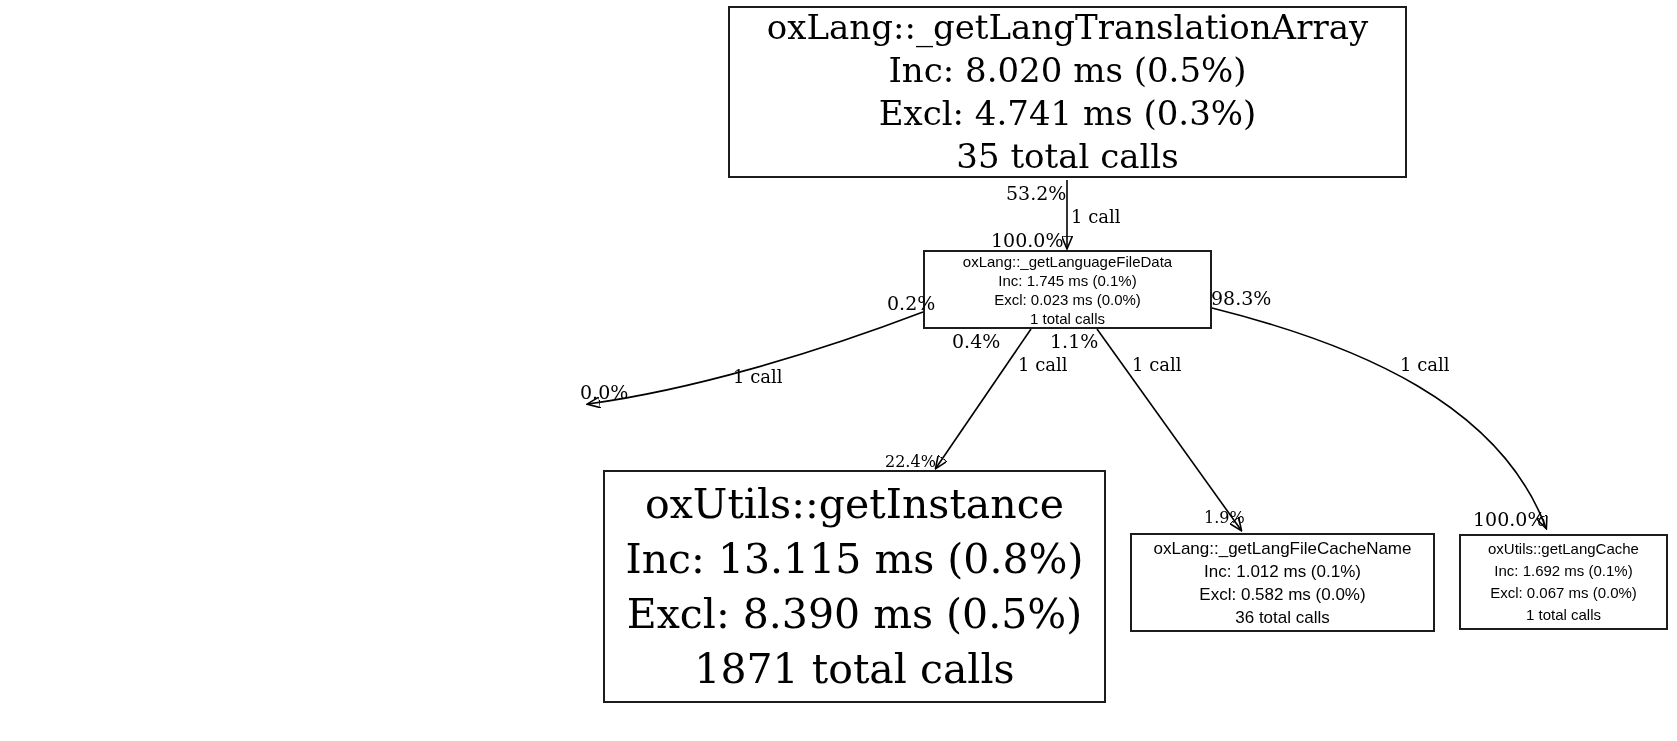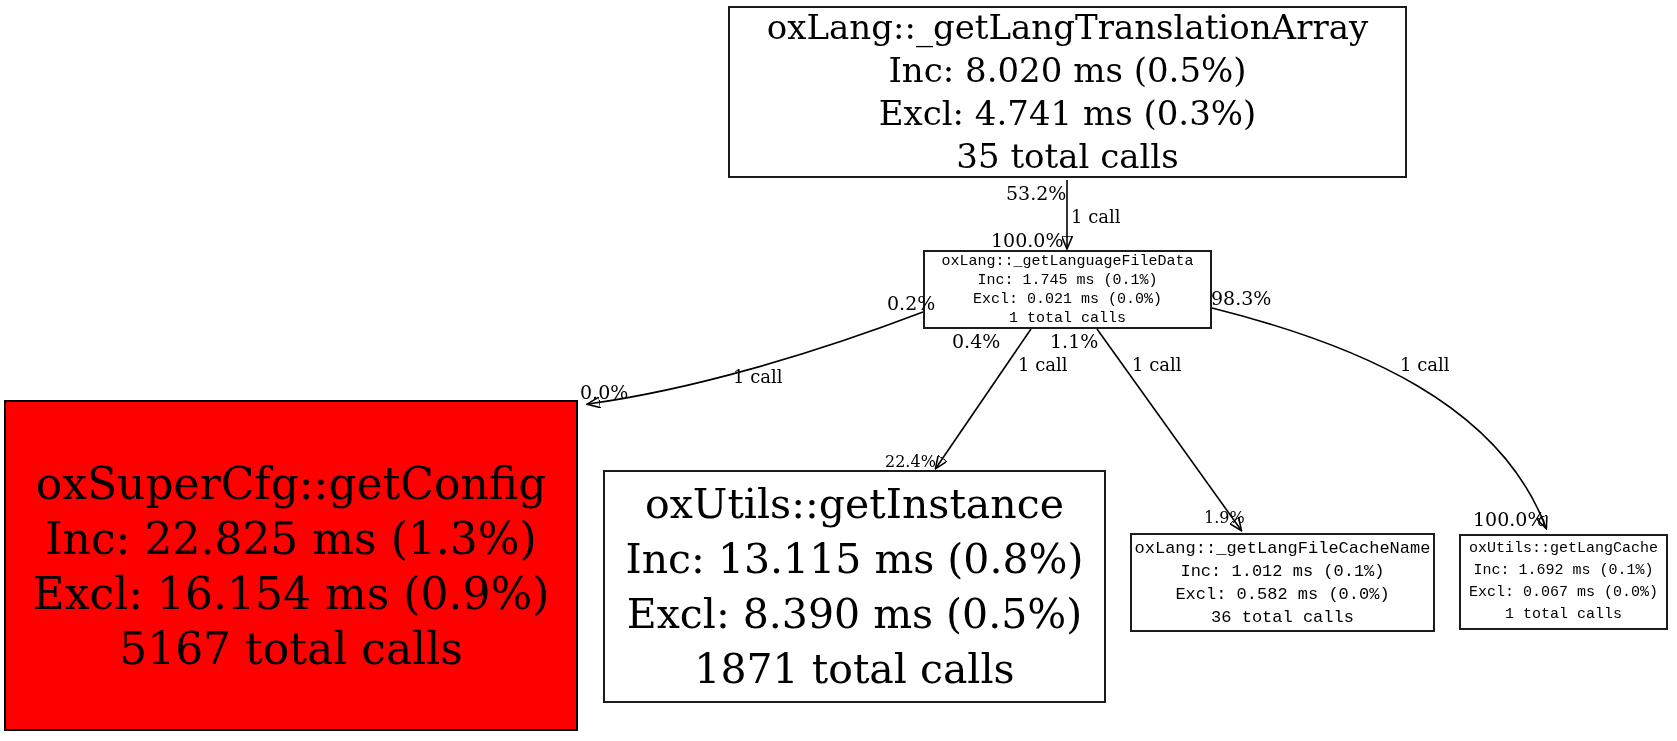--- a/index.html
+++ b/index.html
@@ -33,21 +33,21 @@
     background: #ffffff;
     display: flex;
     flex-direction: column;
     justify-content: center;
     align-items: center;
     text-align: center;
     white-space: nowrap;
     overflow: hidden;
   }
   .node-serif { font-family: "DejaVu Serif", "Liberation Serif", serif; }
-  .node-sans  { font-family: Liberation Mono, monospace; }
+  .node-sans  { font-family: Liberation Sans, sans-serif; }
   .node-hot   { background: #ff0000; border-color: #000000; }
 
   .node-translation   { left: 728px;  top: 6px;   width: 679px; height: 172px; font-size: 34px; line-height: 43px; }
   .node-filedata      { left: 923px;  top: 250px; width: 289px; height: 79px;  font-size: 15px; line-height: 19px; }
   .node-getconfig     { left: 4px;    top: 400px; width: 574px; height: 331px; font-size: 44px; line-height: 55px; }
   .node-getinstance   { left: 603px;  top: 470px; width: 503px; height: 233px; font-size: 41px; line-height: 55px; }
   .node-filecachename { left: 1130px; top: 533px; width: 305px; height: 99px;  font-size: 17px; line-height: 23px; text-align: right; }
   .node-getlangcache  { left: 1459px; top: 534px; width: 209px; height: 96px;  font-size: 15px; line-height: 22px; }
 
   .elabel {
@@ -81,30 +81,24 @@
   <div class="node node-serif node-translation">
     <div>oxLang::_getLangTranslationArray</div>
     <div>Inc: 8.020 ms (0.5%)</div>
     <div>Excl: 4.741 ms (0.3%)</div>
     <div>35 total calls</div>
   </div>
 
   <div class="node node-sans node-filedata">
     <div>oxLang::_getLanguageFileData</div>
     <div>Inc: 1.745 ms (0.1%)</div>
-    <div>Excl: 0.021 ms (0.0%)</div>
+    <div>Excl: 0.023 ms (0.0%)</div>
     <div>1 total calls</div>
   </div>
 
-  <div class="node node-serif node-hot node-getconfig">
-    <div>oxSuperCfg::getConfig</div>
-    <div>Inc: 22.825 ms (1.3%)</div>
-    <div>Excl: 16.154 ms (0.9%)</div>
-    <div>5167 total calls</div>
-  </div>
 
   <div class="node node-serif node-getinstance">
     <div>oxUtils::getInstance</div>
     <div>Inc: 13.115 ms (0.8%)</div>
     <div>Excl: 8.390 ms (0.5%)</div>
     <div>1871 total calls</div>
   </div>
 
   <div class="node node-sans node-filecachename">
     <div>oxLang::_getLangFileCacheName</div>

